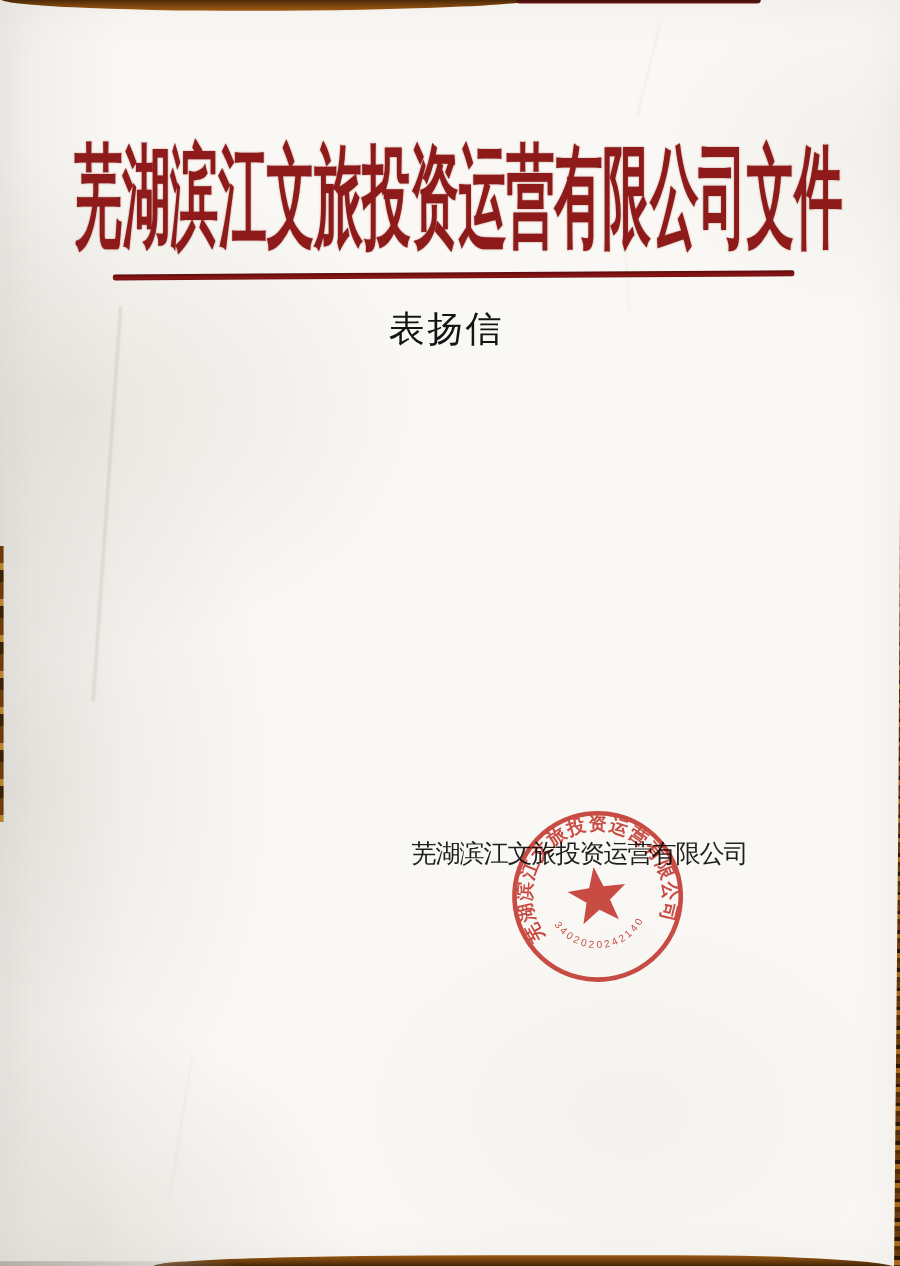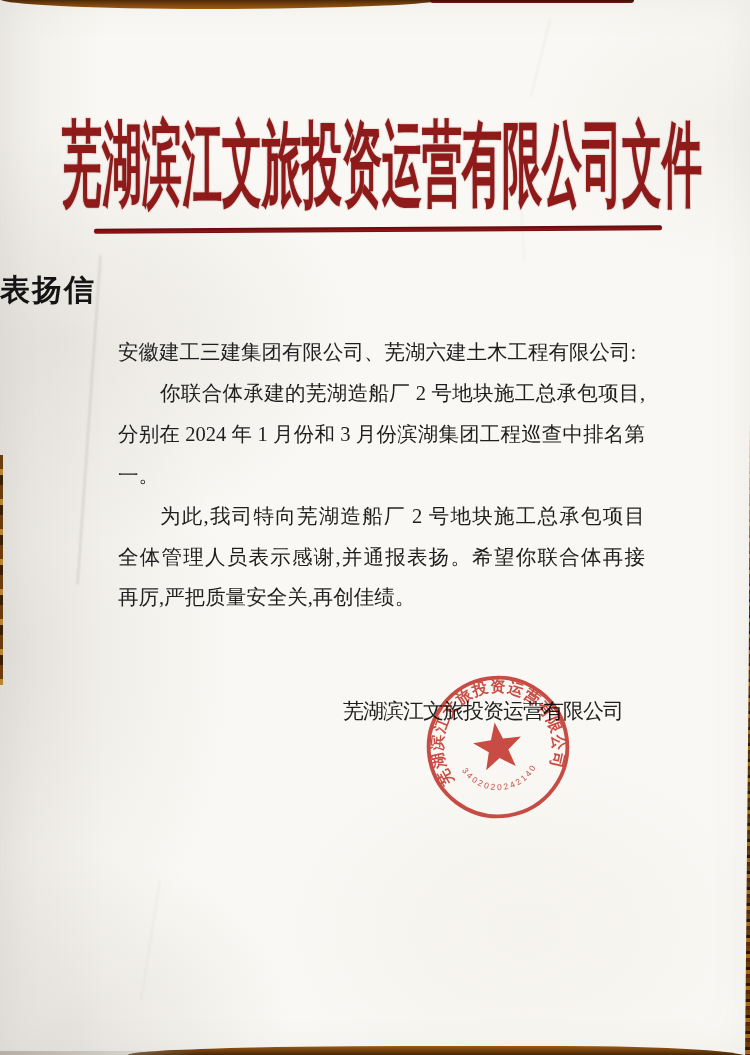--- a/index.html
+++ b/index.html
@@ -66,24 +66,23 @@
     white-space:nowrap;
   }
   .red-rule{
     position:absolute;left:94px;top:227px;width:568px;height:5px;
     background:linear-gradient(#5c0a0c,#8e1616 70%,#6b0d0f);
     transform:rotate(-.35deg);
     border-radius:2px;
   }
   .doc-title{
     position:absolute;left:0;right:6px;top:254px;
-    text-align:left;
-    font-size:30px;font-weight:700;color:#141414;
+    text-align:center;
+    font-size:30px;font-weight:400;color:#141414;
     letter-spacing:2px;
-    margin-top:16px;
   }
   .body-block{
     position:absolute;left:118px;top:332px;width:527px;
     font-size:20.5px;color:#1e1e1e;
     line-height:40.9px;
   }
   .line{white-space:nowrap;}
   .line.fill{
     white-space:normal;
     text-align:justify;
@@ -121,29 +120,20 @@
   <div class="crease c2"></div>
   <div class="crease c3"></div>
   <div class="crease c4"></div>
 
   <div class="masthead">芜湖滨江文旅投资运营有限公司文件</div>
 
   <div class="red-rule"></div>
 
   <div class="doc-title">表扬信</div>
 
-  <div class="body-block">
-    <div class="line">安徽建工三建集团有限公司、芜湖六建土木工程有限公司:</div>
-    <div class="line fill indent">你联合体承建的芜湖造船厂 2 号地块施工总承包项目,</div>
-    <div class="line fill">分别在 2024 年 1 月份和 3 月份滨湖集团工程巡查中排名第</div>
-    <div class="line">一。</div>
-    <div class="line fill indent">为此,我司特向芜湖造船厂 2 号地块施工总承包项目</div>
-    <div class="line fill">全体管理人员表示感谢,并通报表扬。希望你联合体再接</div>
-    <div class="line">再厉,严把质量安全关,再创佳绩。</div>
-  </div>
 
   <div class="signature">芜湖滨江文旅投资运营有限公司</div>
 
   <svg class="seal" viewBox="0 0 200 200" aria-hidden="true">
     <defs>
       <path id="sealTopArc" d="M 37.65 136 A 72 72 0 1 1 162.35 136" fill="none"></path>
       <path id="sealBottomArc" d="M 49.25 123.66 A 56 56 0 0 0 150.75 123.66" fill="none"></path>
     </defs>
     <circle cx="100" cy="100" r="90" fill="none" stroke="#c5352c" stroke-width="5"></circle>
     <polygon fill="#c5352c" points="100,68 107.9,90.1 131.4,90.8 112.8,105.2 119.4,127.7 100,114.5 80.6,127.7 87.2,105.2 68.6,90.8 92.1,90.1"></polygon>

